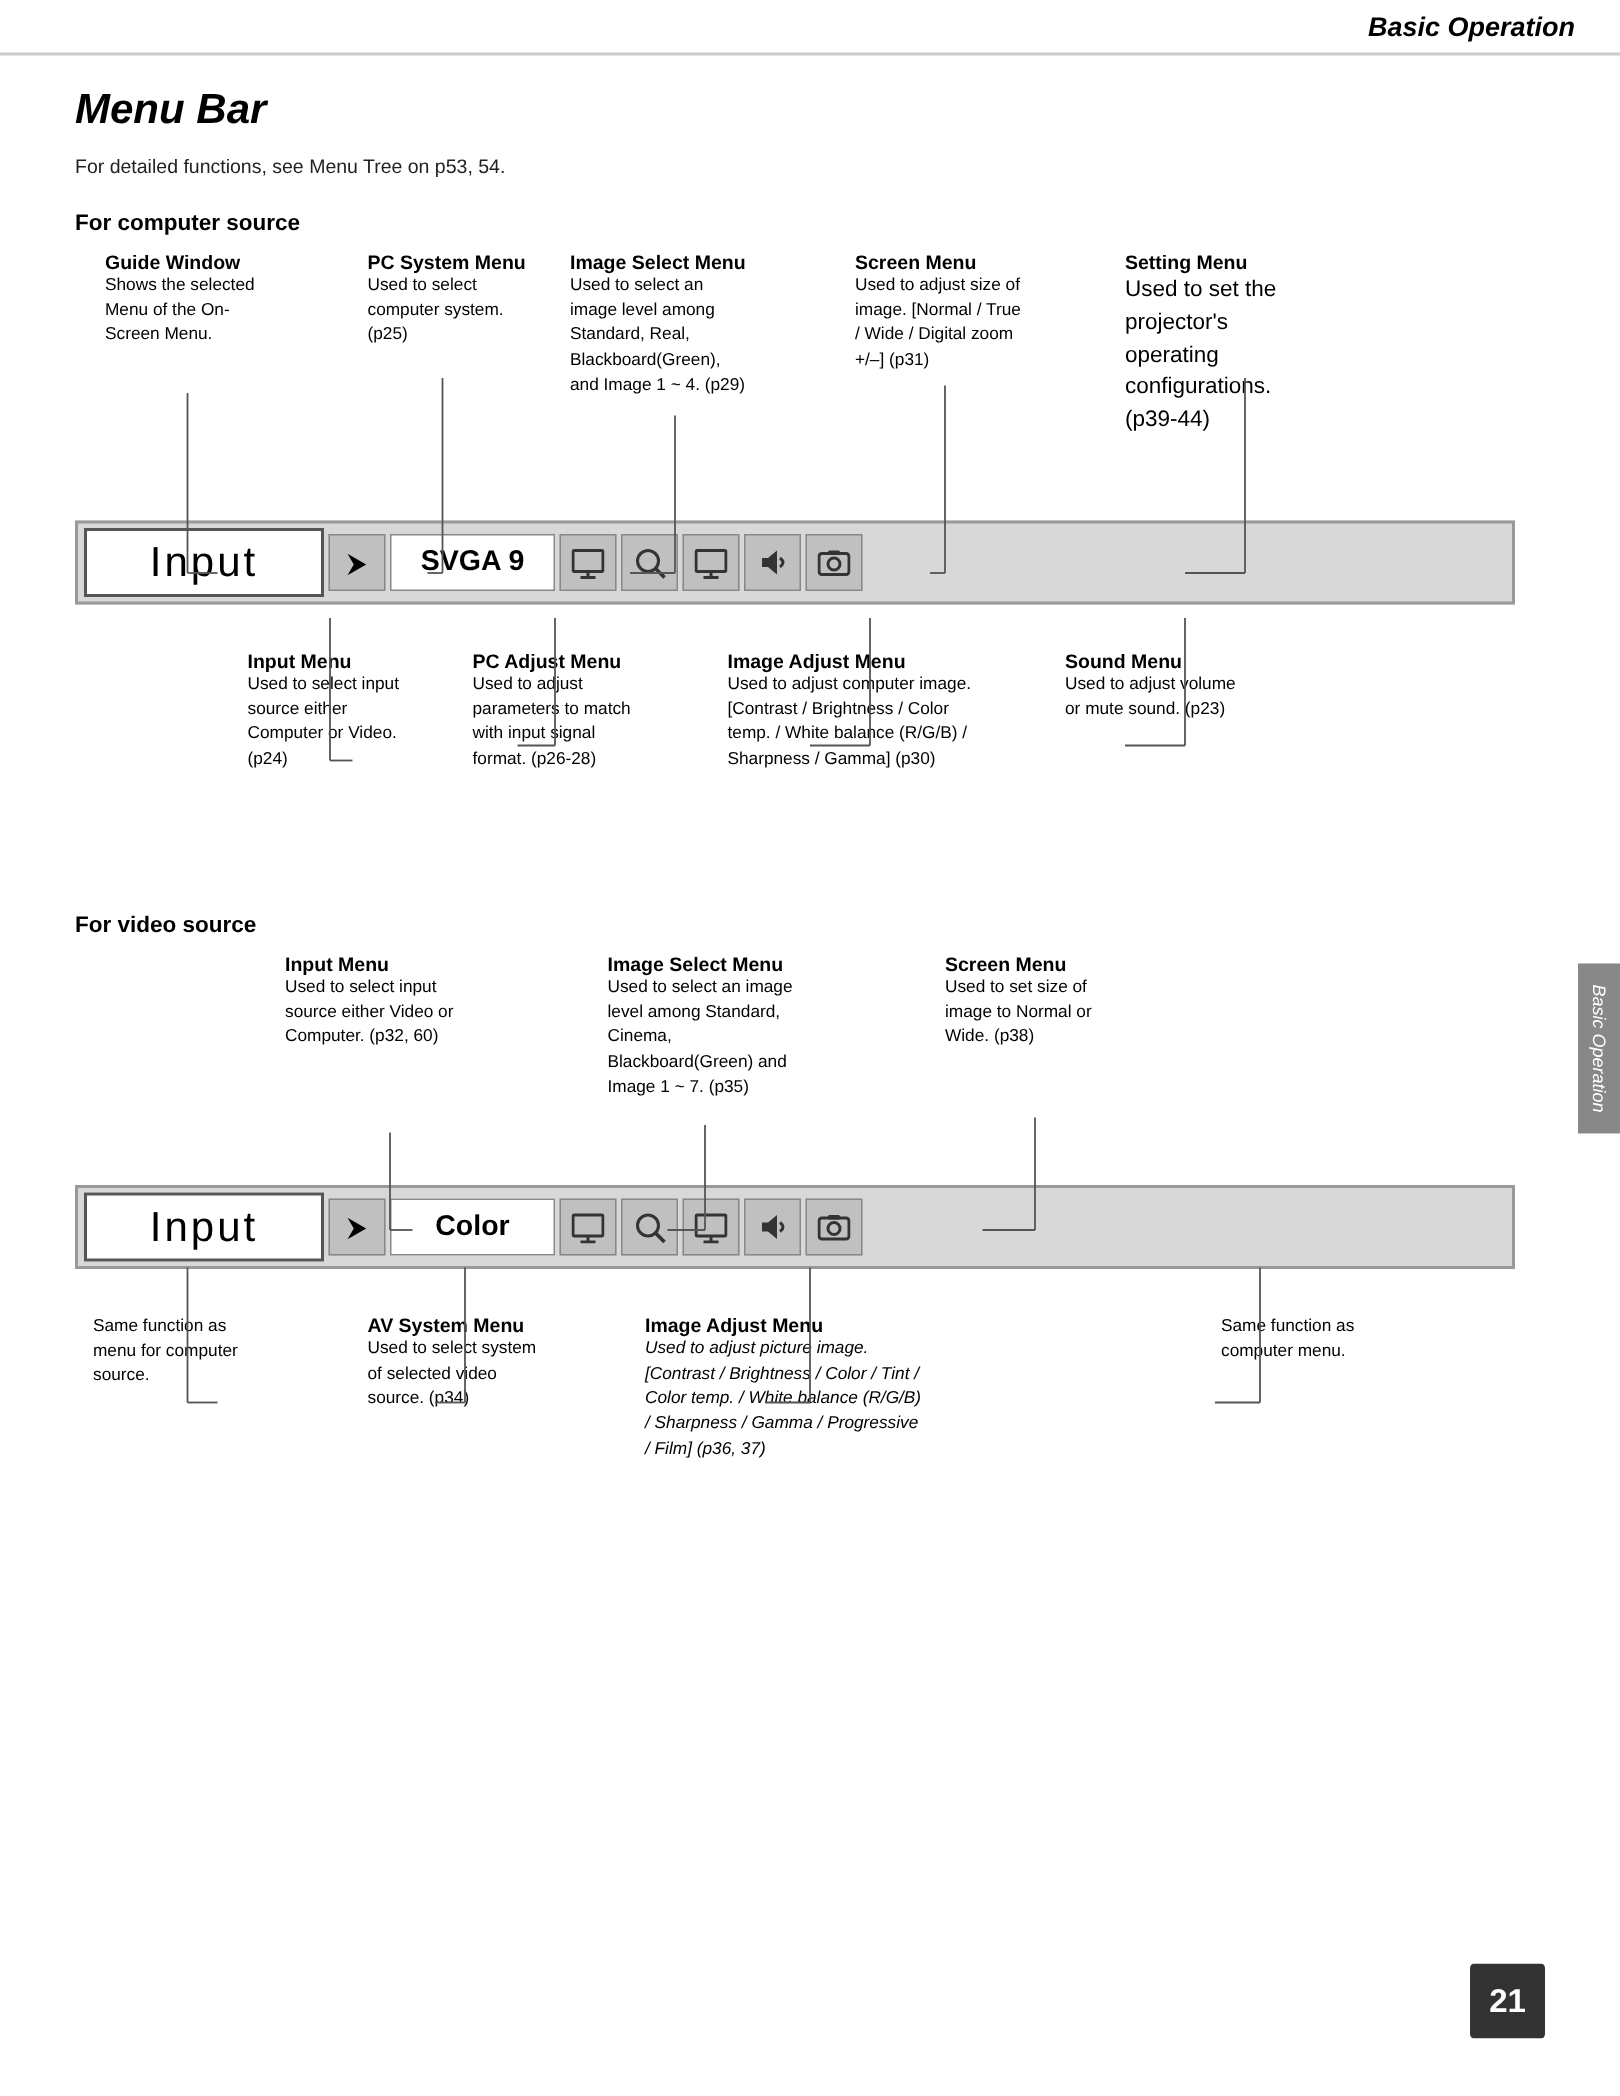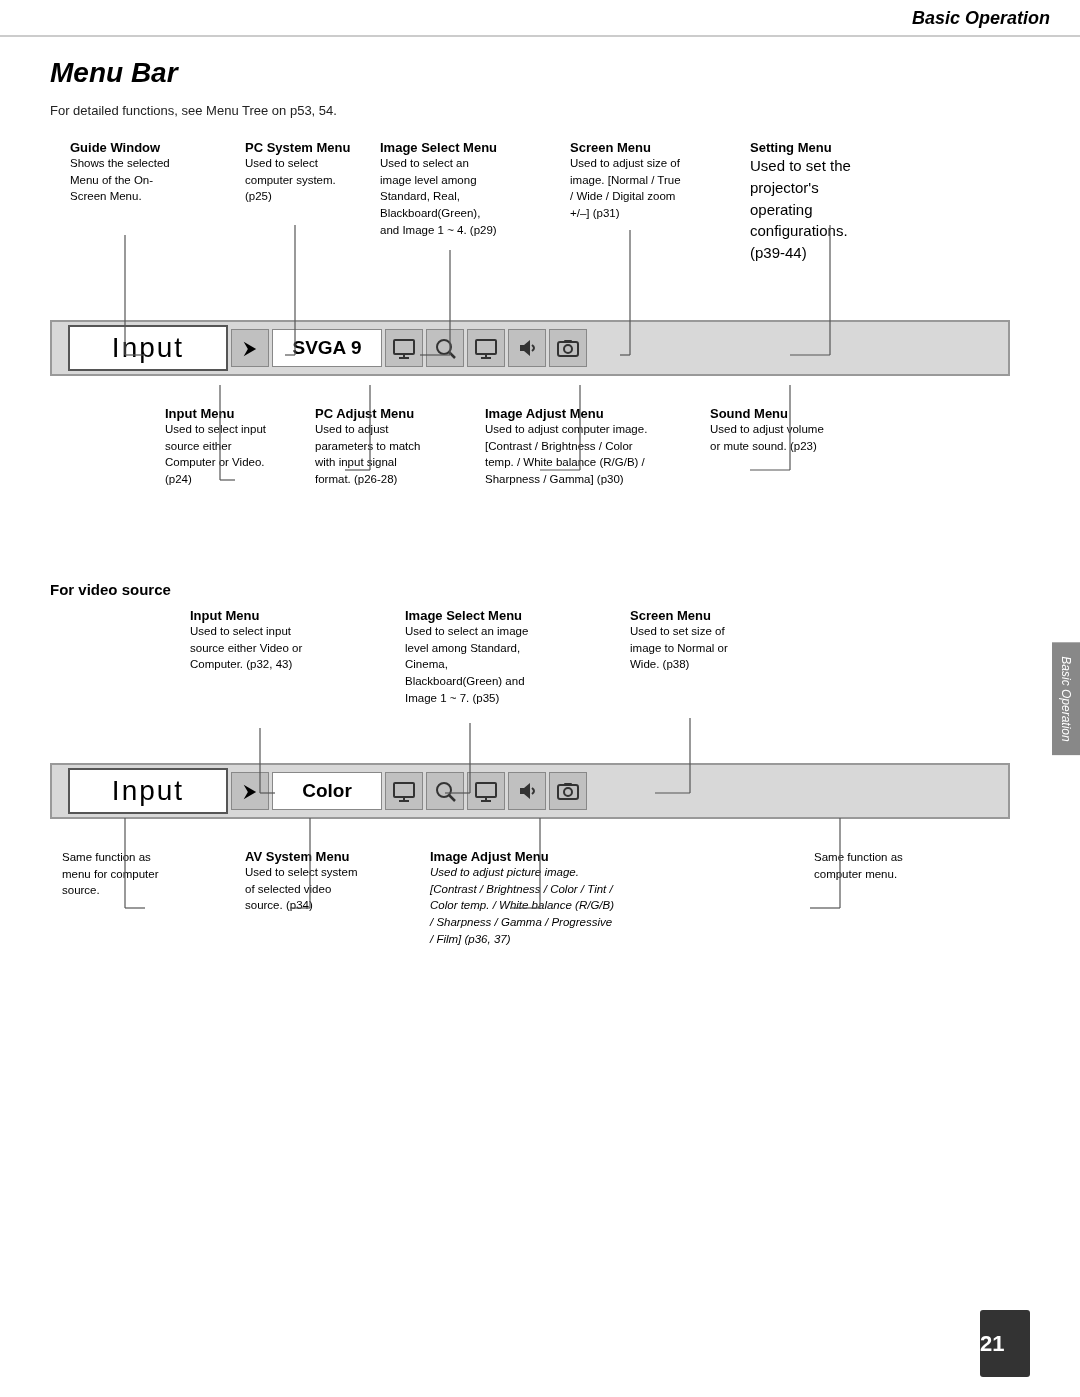--- a/index.html
+++ b/index.html
@@ -58,21 +58,21 @@
       margin-bottom: 30px;
     }
 
     
     .menubar-visual {
       background: #d8d8d8;
       border: 2px solid #999;
       display: flex;
       align-items: center;
       height: 56px;
-      padding: 0 16px;
+      padding: 0 4px;
       gap: 3px;
       position: relative;
     }
 
     .menubar-input-box {
       background: #fff;
       border: 2px solid #555;
       width: 160px;
       height: 46px;
       display: flex;
@@ -120,20 +120,21 @@
 <div class="top-header">
   <span class="top-header-title">Basic Operation</span>
 </div>
 
 <div class="main-content">
 
   <h1 class="page-title">Menu Bar</h1>
   <p class="subtitle">For detailed functions, see Menu Tree on p53, 54.</p>
 
   <div class="diagram-section">
+    <p class="section-title">For computer source</p>
 
     <div style="position:relative; width:960px;">
 
       <svg width="960" height="470" style="position:absolute;top:0;left:0;pointer-events:none;z-index:10;">
 
         <line x1="75" y1="95" x2="75" y2="215" stroke="#555" stroke-width="1.2"></line>
         <line x1="75" y1="215" x2="95" y2="215" stroke="#555" stroke-width="1.2"></line>
 
         <line x1="245" y1="85" x2="245" y2="215" stroke="#555" stroke-width="1.2"></line>
         <line x1="245" y1="215" x2="235" y2="215" stroke="#555" stroke-width="1.2"></line>
@@ -283,21 +284,21 @@
         <line x1="490" y1="300" x2="460" y2="300" stroke="#555" stroke-width="1.2"></line>
 
         <line x1="790" y1="210" x2="790" y2="300" stroke="#555" stroke-width="1.2"></line>
         <line x1="790" y1="300" x2="760" y2="300" stroke="#555" stroke-width="1.2"></line>
       </svg>
 
       <div style="position:relative; height:155px; width:960px;">
 
         <div style="position:absolute; left:140px; top:0;">
           <span style="font-weight:bold; font-size:13px; display:block;">Input Menu</span>
-          <span style="font-size:11.5px; line-height:1.45; display:block; width:115px;">Used to select input source either Video or Computer. (p32, 43)</span>
+          <span style="font-size:11.5px; line-height:1.45; display:block; width:115px;">Used to select input source either Video or Computer. (p32, 60)</span>
         </div>
 
         <div style="position:absolute; left:355px; top:0;">
           <span style="font-weight:bold; font-size:13px; display:block;">Image Select Menu</span>
           <span style="font-size:11.5px; line-height:1.45; display:block; width:135px;">Used to select an image level among Standard, Cinema, Blackboard(Green) and Image 1 ~ 7.  (p35)</span>
         </div>
 
         <div style="position:absolute; left:580px; top:0;">
           <span style="font-weight:bold; font-size:13px; display:block;">Screen Menu</span>
           <span style="font-size:11.5px; line-height:1.45; display:block; width:115px;">Used to set size of image to Normal or Wide. (p38)</span>
@@ -370,15 +371,15 @@
 
     </div>
   </div>
 
 </div>
 
 <div style="position:fixed; right:0; top:50%; transform:translateY(-50%); background:#888; color:#fff; writing-mode:vertical-rl; text-orientation:mixed; padding:14px 7px; font-size:12px; font-style:italic; z-index:100;">
   <span>Basic Operation</span>
 </div>
 
-<div style="position:fixed; bottom:20px; right:50px; background:#333; color:#fff; width:50px; height:67px; display:flex; align-items:center; font-size:22px; font-weight:bold; border-radius:3px; z-index:100;">
+<div style="position:fixed; bottom:38px; right:50px; background:#333; color:#fff; width:50px; height:50px; display:flex; align-items:center; justify-content:center; font-size:22px; font-weight:bold; border-radius:3px; z-index:100;">
   <span>21</span>
 </div>
 
 </body></html>

